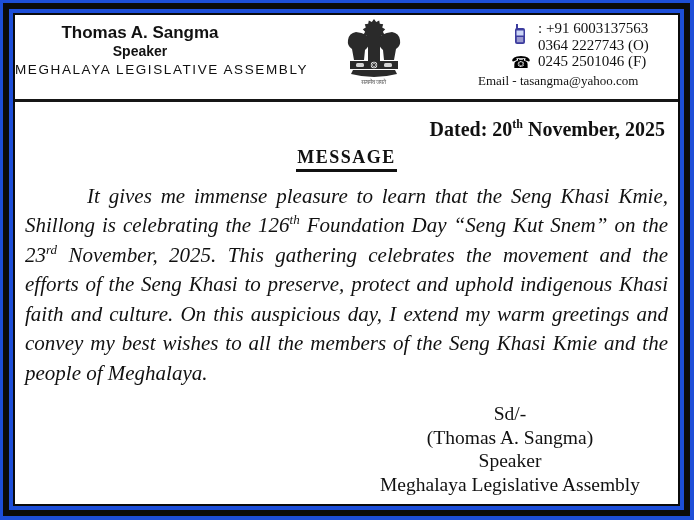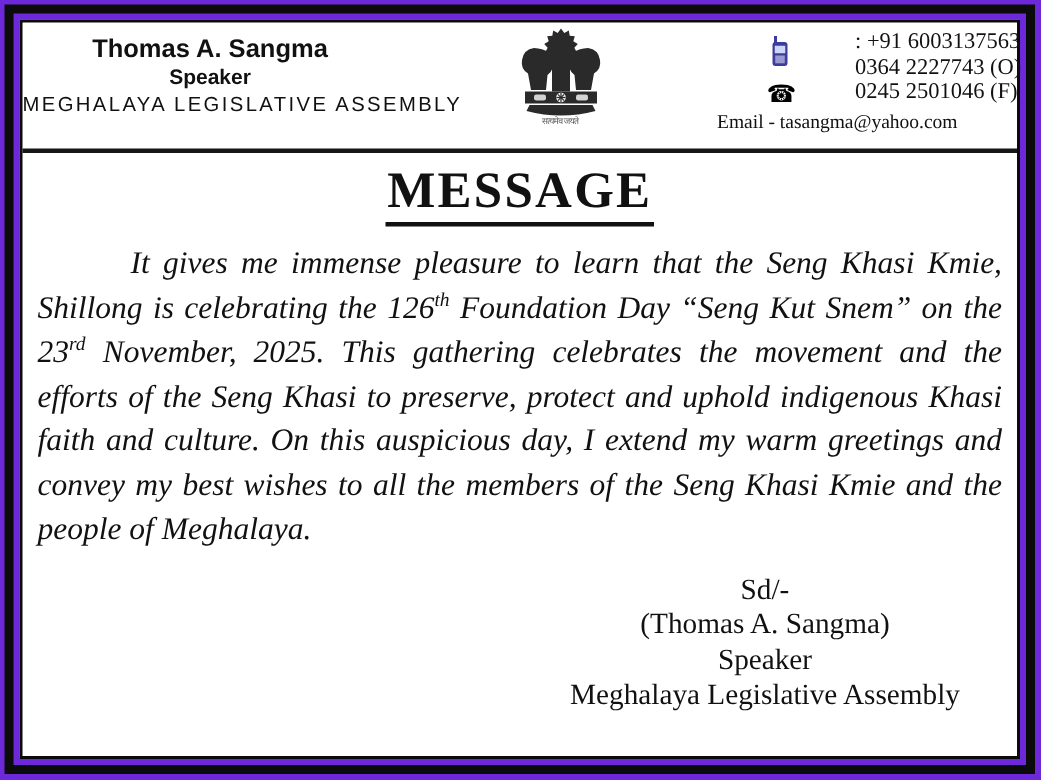--- a/index.html
+++ b/index.html
@@ -1,18 +1,18 @@
 <!DOCTYPE html>
 <html><head>
 <meta charset="utf-8">
 <style>
   html,body { margin:0; padding:0; background:#ffffff; }
   .page {
     position:relative; width:694px; height:520px;
-    background:#6d28d9; color:#111;
+    background:#1d4ed8; color:#111;
     font-family:"Liberation Serif", serif;
     overflow:hidden;
   }
   .frame-outer {
     position:absolute; top:3px; left:3px; right:4px; bottom:4px;
     border:6px solid #0b0b0b;
   }
   .frame-inner {
     position:absolute; top:13px; left:13px; right:14px; bottom:14px;
     border:2px solid #0b0b0b; background:#fff;
@@ -25,32 +25,32 @@
   .id-block { width:250px; text-align:center; padding-top:8px;
     font-family:"Liberation Sans", sans-serif; }
   .id-name  { font-weight:bold; font-size:17px; line-height:20px; }
   .id-title { font-weight:bold; font-size:14px; line-height:17px; }
   .id-org   { font-size:13.5px; letter-spacing:1.6px; line-height:17px; margin-top:1px; white-space:nowrap; }
   .emblem-block { flex:1; display:flex; flex-direction:column; align-items:center; padding-top:3px; }
   .motto { font-size:6.5px; line-height:7px; color:#3a3a3a; letter-spacing:-0.5px;
     margin-top:-2px; transform:scale(.9); opacity:.85; }
   .contact-block { width:186px; margin-right:10px; position:relative;
     padding-top:5px; font-size:15px; }
-  .nums { margin-left:88px; line-height:16.5px; white-space:nowrap; }
+  .nums { margin-left:56px; line-height:16.5px; white-space:nowrap; }
   .icon-mobile { position:absolute; left:32px; top:9px; }
   .icon-tel { position:absolute; left:29px; top:40px; font-family:"DejaVu Sans", sans-serif;
     font-size:16px; line-height:16px; color:#000; }
   .email { margin-top:3px; font-size:13px; white-space:nowrap; margin-left:-4px; }
   
   .date-row { text-align:right; padding:11px 13px 0 0;
     font-weight:bold; font-size:20px; line-height:22px; }
   .date-row sup, .heading sup { font-size:12px; }
   .heading-row { text-align:center; margin-top:7px; }
   .heading {
-    display:inline-block; font-weight:bold; font-size:34px;
+    display:inline-block; font-weight:bold; font-size:18px;
     letter-spacing:1.5px; border-bottom:3px solid #111; padding:0 1px 1px 1px;
   }
   .body-text {
     margin:10px 10px 0 10px; font-size:21px; line-height:29.5px;
     text-align:justify; text-indent:62px;font-style:italic;
   }
   .body-text sup { font-size:13px; line-height:0; }
   .sig {
     width:288px; margin:14px 24px 0 auto; text-align:center;
     font-weight:normal; font-size:19.5px; line-height:23.5px; white-space:nowrap;
@@ -106,20 +106,21 @@
         <span class="icon-tel">☎</span>
         <div class="nums">
           <div>: +91 6003137563</div>
           <div>0364 2227743 (O)</div>
           <div>0245 2501046  (F)</div>
         </div>
         <div class="email">Email - tasangma@yahoo.com</div>
       </div>
     </div>
 
+    <div class="date-row"><span>Dated: 20</span><sup>th</sup><span> November, 2025</span></div>
 
     <div class="heading-row">
       <span class="heading">MESSAGE</span>
     </div>
 
     <p class="body-text"><span>It gives me immense pleasure to learn that the Seng Khasi Kmie, Shillong is celebrating the 126</span><sup>th</sup><span> Foundation Day “Seng Kut Snem” on the 23</span><sup>rd</sup><span> November, 2025. This gathering celebrates the movement and the efforts of the Seng Khasi to preserve, protect and uphold indigenous Khasi faith and culture. On this auspicious day, I extend my warm greetings and convey my best wishes to all the members of the Seng Khasi Kmie and the people of Meghalaya.</span></p>
 
     <div class="sig">
       <div>Sd/-</div>
       <div>(Thomas A. Sangma)</div>

